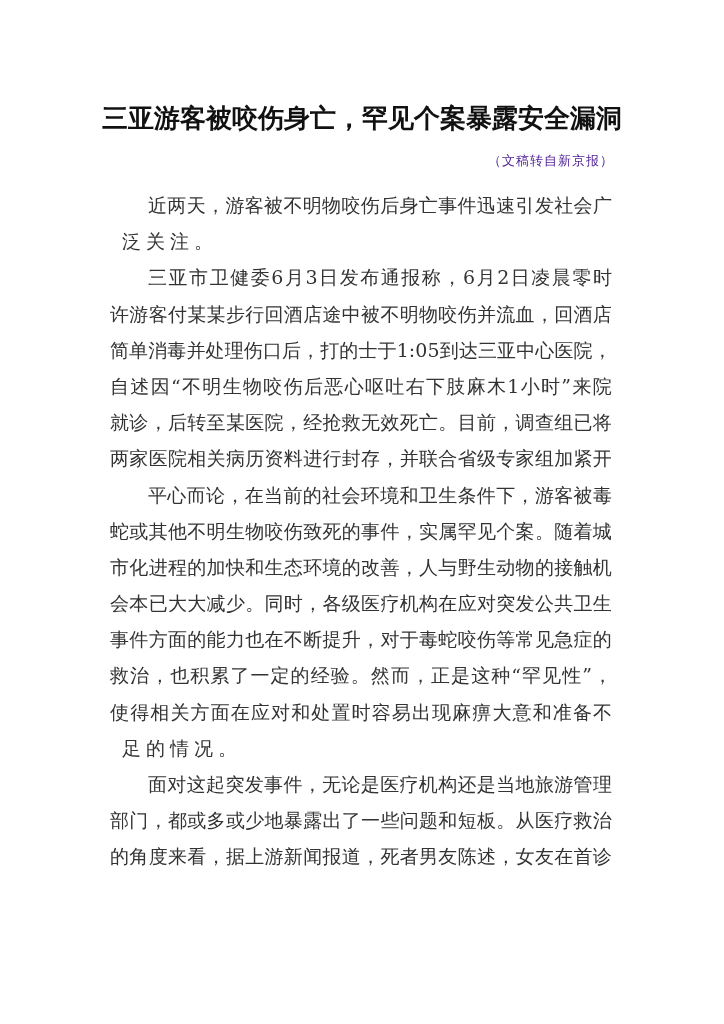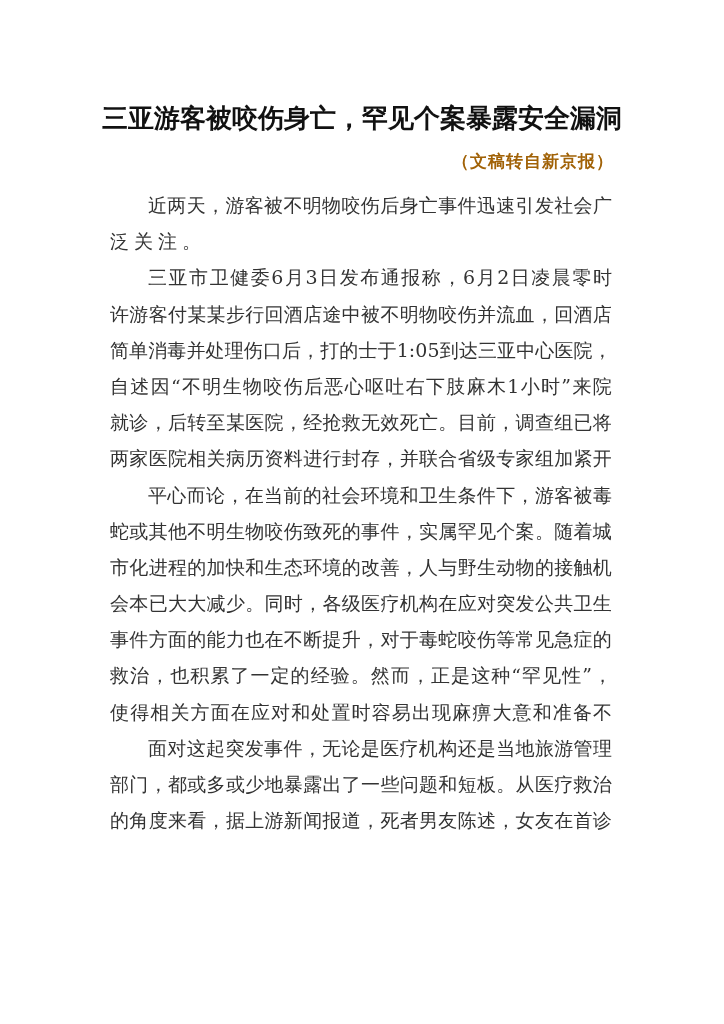--- a/index.html
+++ b/index.html
@@ -2,27 +2,27 @@
 <html><head>
 <meta charset="utf-8">
 <style>
   html, body { margin: 0; padding: 0; background: #ffffff; }
   body { width: 724px; height: 1024px; position: relative; overflow: hidden;
          font-family: "DejaVu Serif", "Liberation Serif", serif; color: #222; }
   .page { position: absolute; left: 0; top: 0; width: 724px; height: 996px; background: #fff; }
   .title { position: absolute; top: 100px; left: 0; width: 724px; text-align: center;
            font-size: 26px; font-weight: bold; letter-spacing: 0px; color: #111;
            font-family: "DejaVu Serif", "Liberation Serif", serif; line-height: 36px; }
-  .source { position: absolute; top: 150px; right: 110px; font-size: 17px; font-weight: bold; color: #a16207;
+  .source { position: absolute; top: 150px; right: 110px; font-size: 13px; font-weight: normal; color: #4c1d95;
             letter-spacing: 1px; line-height: 22px; }
   .body { position: absolute; top: 187px; left: 110px; width: 502px; }
   .line { height: 36.2px; line-height: 36.2px; font-size: 19px; color: #333; white-space: nowrap;
           display: flex; justify-content: space-between; }
   .line.indent { padding-left: 38px; }
-  .line.last { justify-content: flex-start; letter-spacing: 5px; }
+  .line.last { justify-content: flex-start; letter-spacing: 5px; margin-left: 12px; }
   .line span.ch { display: inline-block; }
 </style>
 </head>
 <body>
 
 <div class="page">
   <div class="title">三亚游客被咬伤身亡，罕见个案暴露安全漏洞</div>
   <div class="source">（文稿转自新京报）</div>
 
   <div class="body">
@@ -410,20 +410,21 @@
         <span class="ch">现</span>
         <span class="ch">麻</span>
         <span class="ch">痹</span>
         <span class="ch">大</span>
         <span class="ch">意</span>
         <span class="ch">和</span>
         <span class="ch">准</span>
         <span class="ch">备</span>
         <span class="ch">不</span>
       </div>
+    <div class="line last">足的情况。</div>
 
     <div class="line indent">
         <span class="ch">面</span>
         <span class="ch">对</span>
         <span class="ch">这</span>
         <span class="ch">起</span>
         <span class="ch">突</span>
         <span class="ch">发</span>
         <span class="ch">事</span>
         <span class="ch">件</span>

